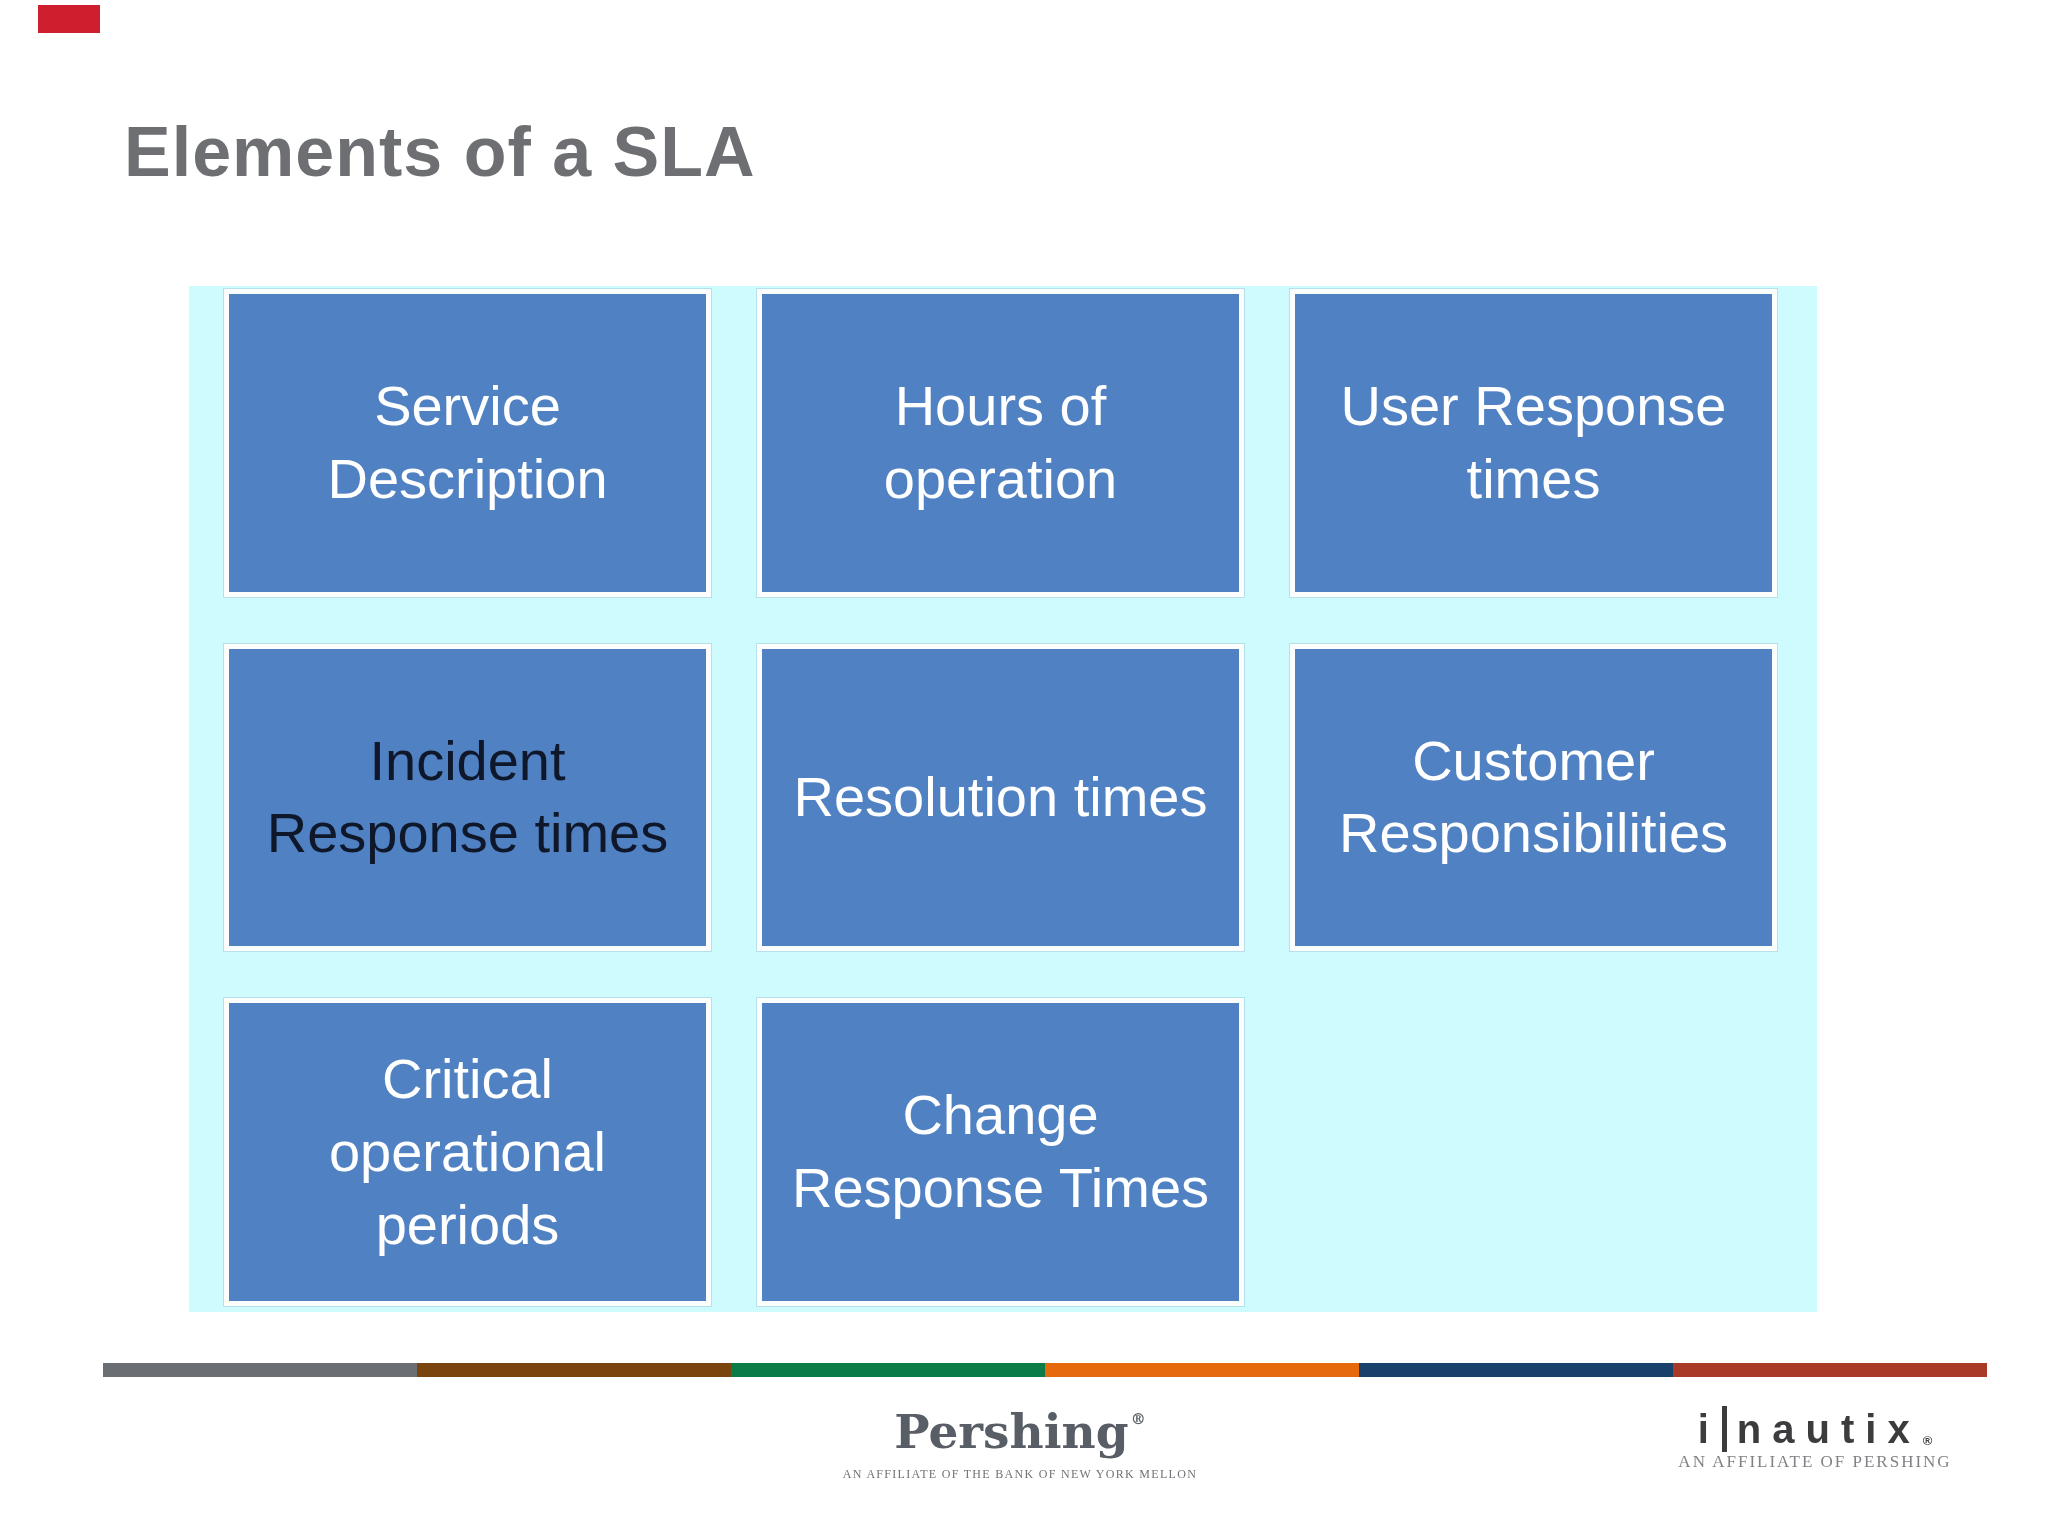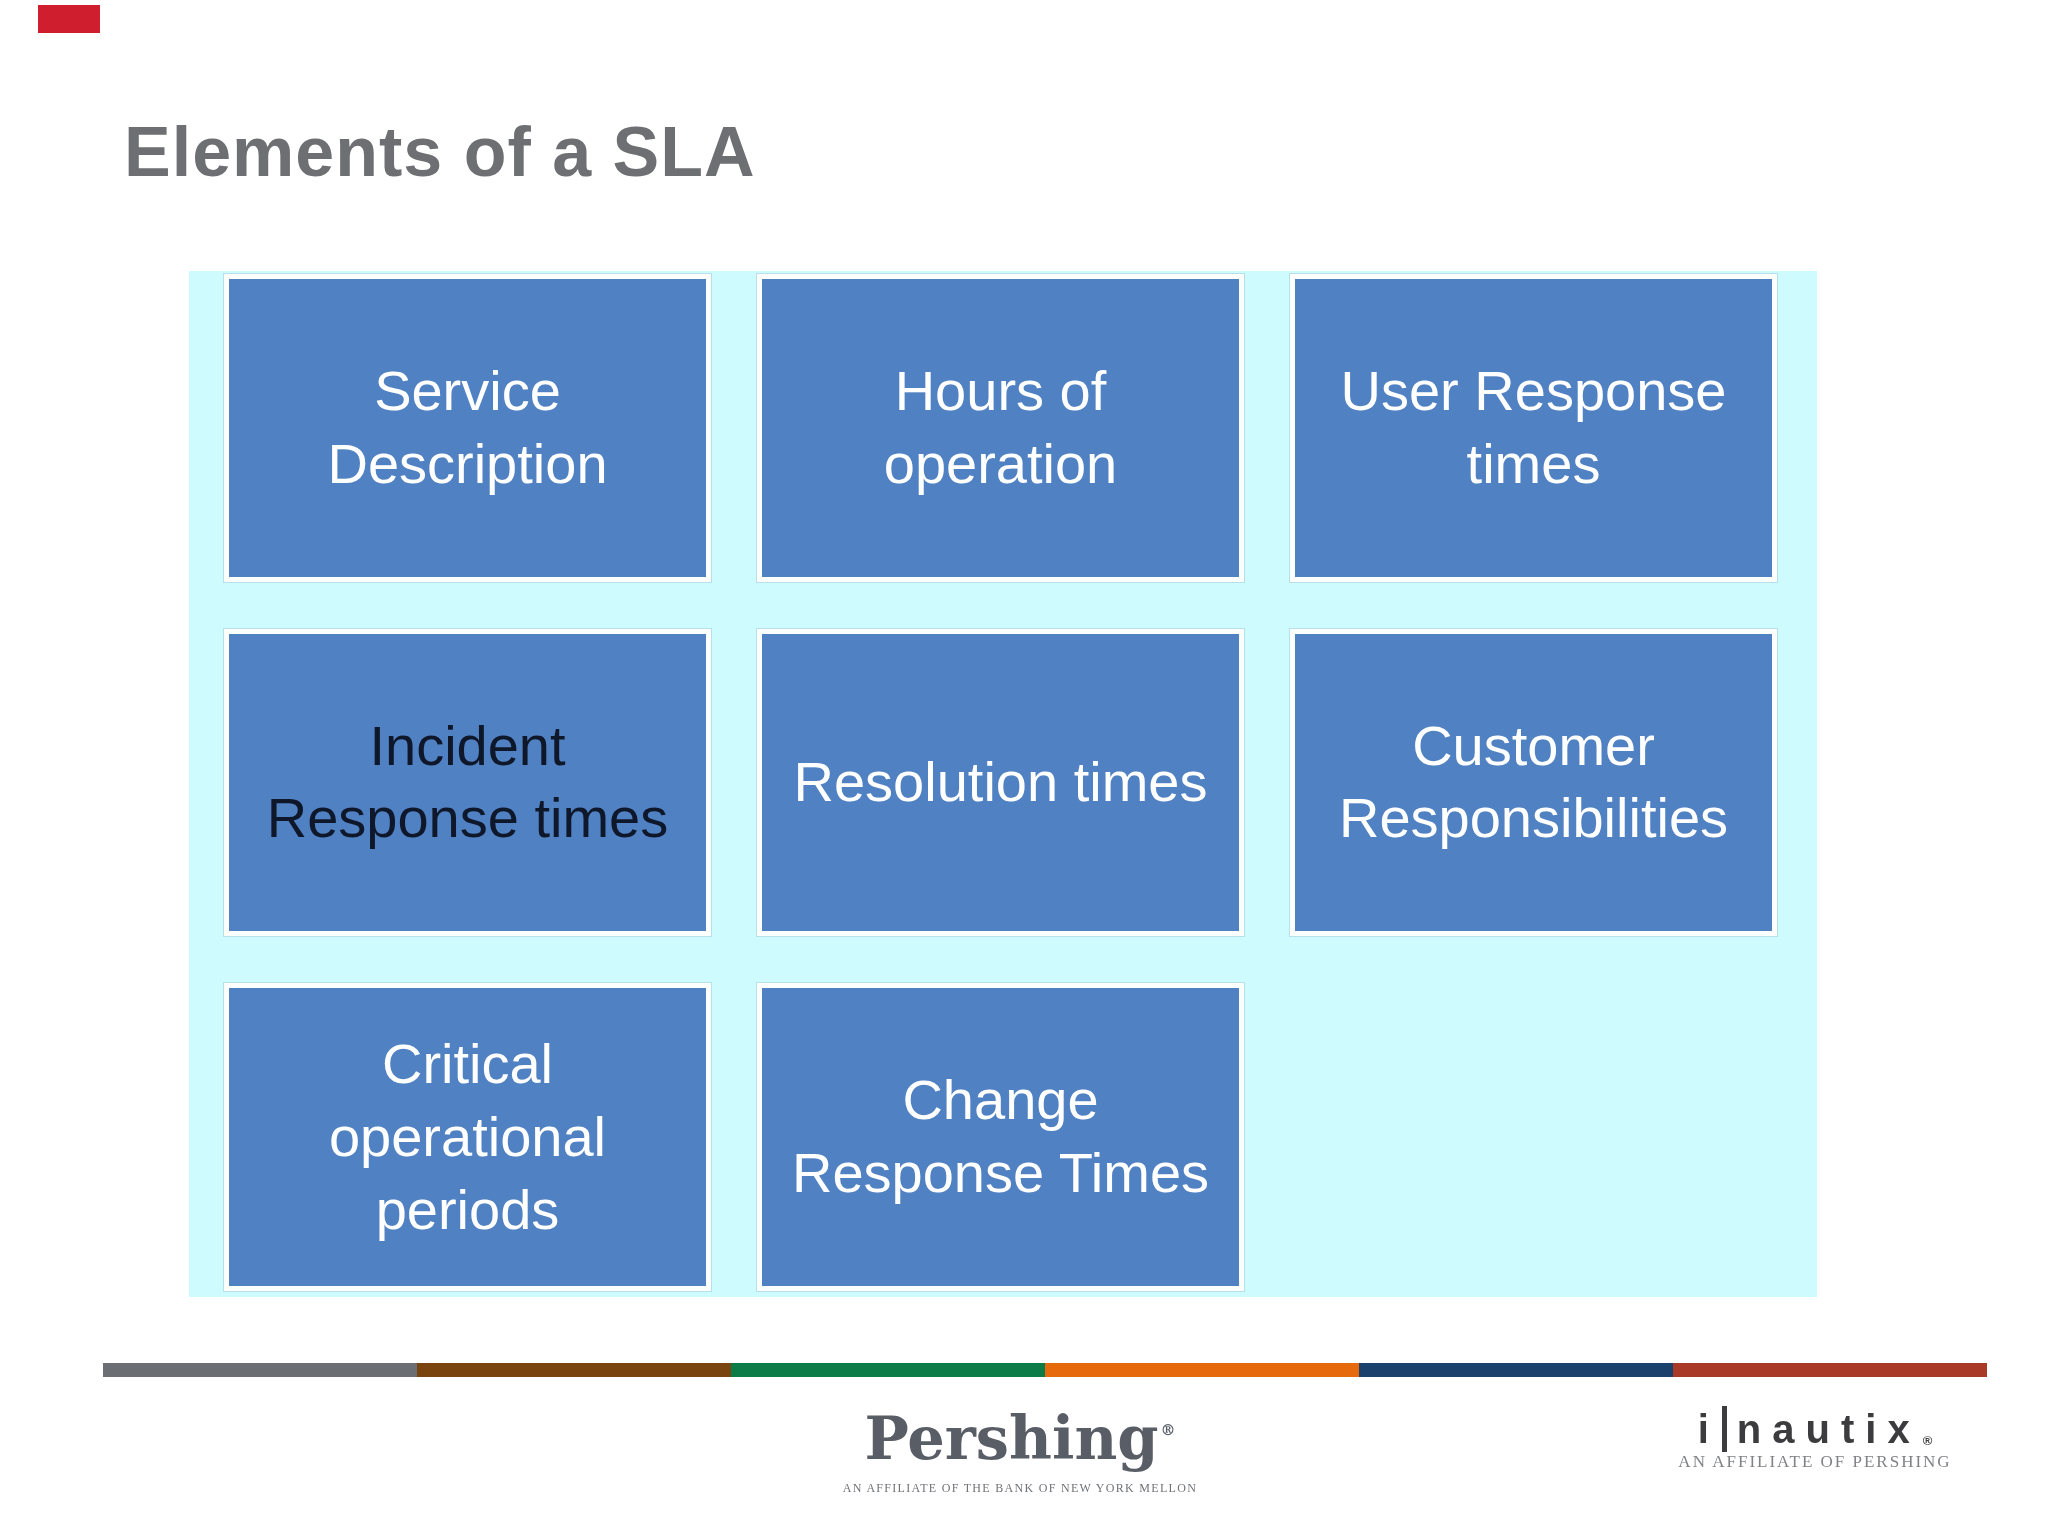--- a/index.html
+++ b/index.html
@@ -17,21 +17,21 @@
   }
 
   
   .title{
     position:absolute;left:124px;top:112px;
     font-size:70px;font-weight:bold;color:#6e6f72;letter-spacing:1px;
   }
 
   
   .panel{
-    position:absolute;left:189px;top:271px;width:1628px;height:1026px;
+    position:absolute;left:189px;top:286px;width:1628px;height:1026px;
     background:#cdfbfe;box-sizing:border-box;
     padding:3px 40px 6px 35px;
     display:grid;grid-template-columns:repeat(3,1fr);grid-template-rows:repeat(3,1fr);
     gap:47px 46px;
   }
   .cell{
     background:#5081c2;border:5px solid #fcfefe;
     box-shadow:0 0 0 1px rgba(160,190,210,.45);
     display:flex;align-items:center;justify-content:center;text-align:center;
     color:#ffffff;font-size:56px;line-height:1.3;
@@ -50,21 +50,21 @@
   
   .logo-block{position:absolute;text-align:center;}
   .bnym{left:88px;top:1408px;width:348px;}
   .bnym .arrow{height:54px;}
   .bnym-text{
     font-family:"Liberation Serif", serif;font-size:23px;color:#87898c;
     letter-spacing:1.5px;white-space:nowrap;margin-top:4px;
   }
   .pershing{left:830px;top:1404px;width:380px;}
   .pershing-word{
-    font-family:"DejaVu Serif", serif;font-weight:bold;font-size:59px;color:#595e66;
+    font-family:"DejaVu Serif", serif;font-weight:bold;font-size:47px;color:#595e66;
     letter-spacing:0px;
   }
   .pershing-reg{font-size:15px;vertical-align:24px;margin-left:2px;}
   .pershing-tag{
     font-family:"Liberation Serif", serif;font-size:12px;color:#6f7276;
     letter-spacing:1.3px;white-space:nowrap;margin-top:8px;
   }
   .inautix{left:1648px;top:1406px;width:334px;}
   .inautix-word{
     font-size:40px;font-weight:bold;color:#3c3c3e;letter-spacing:11px;

